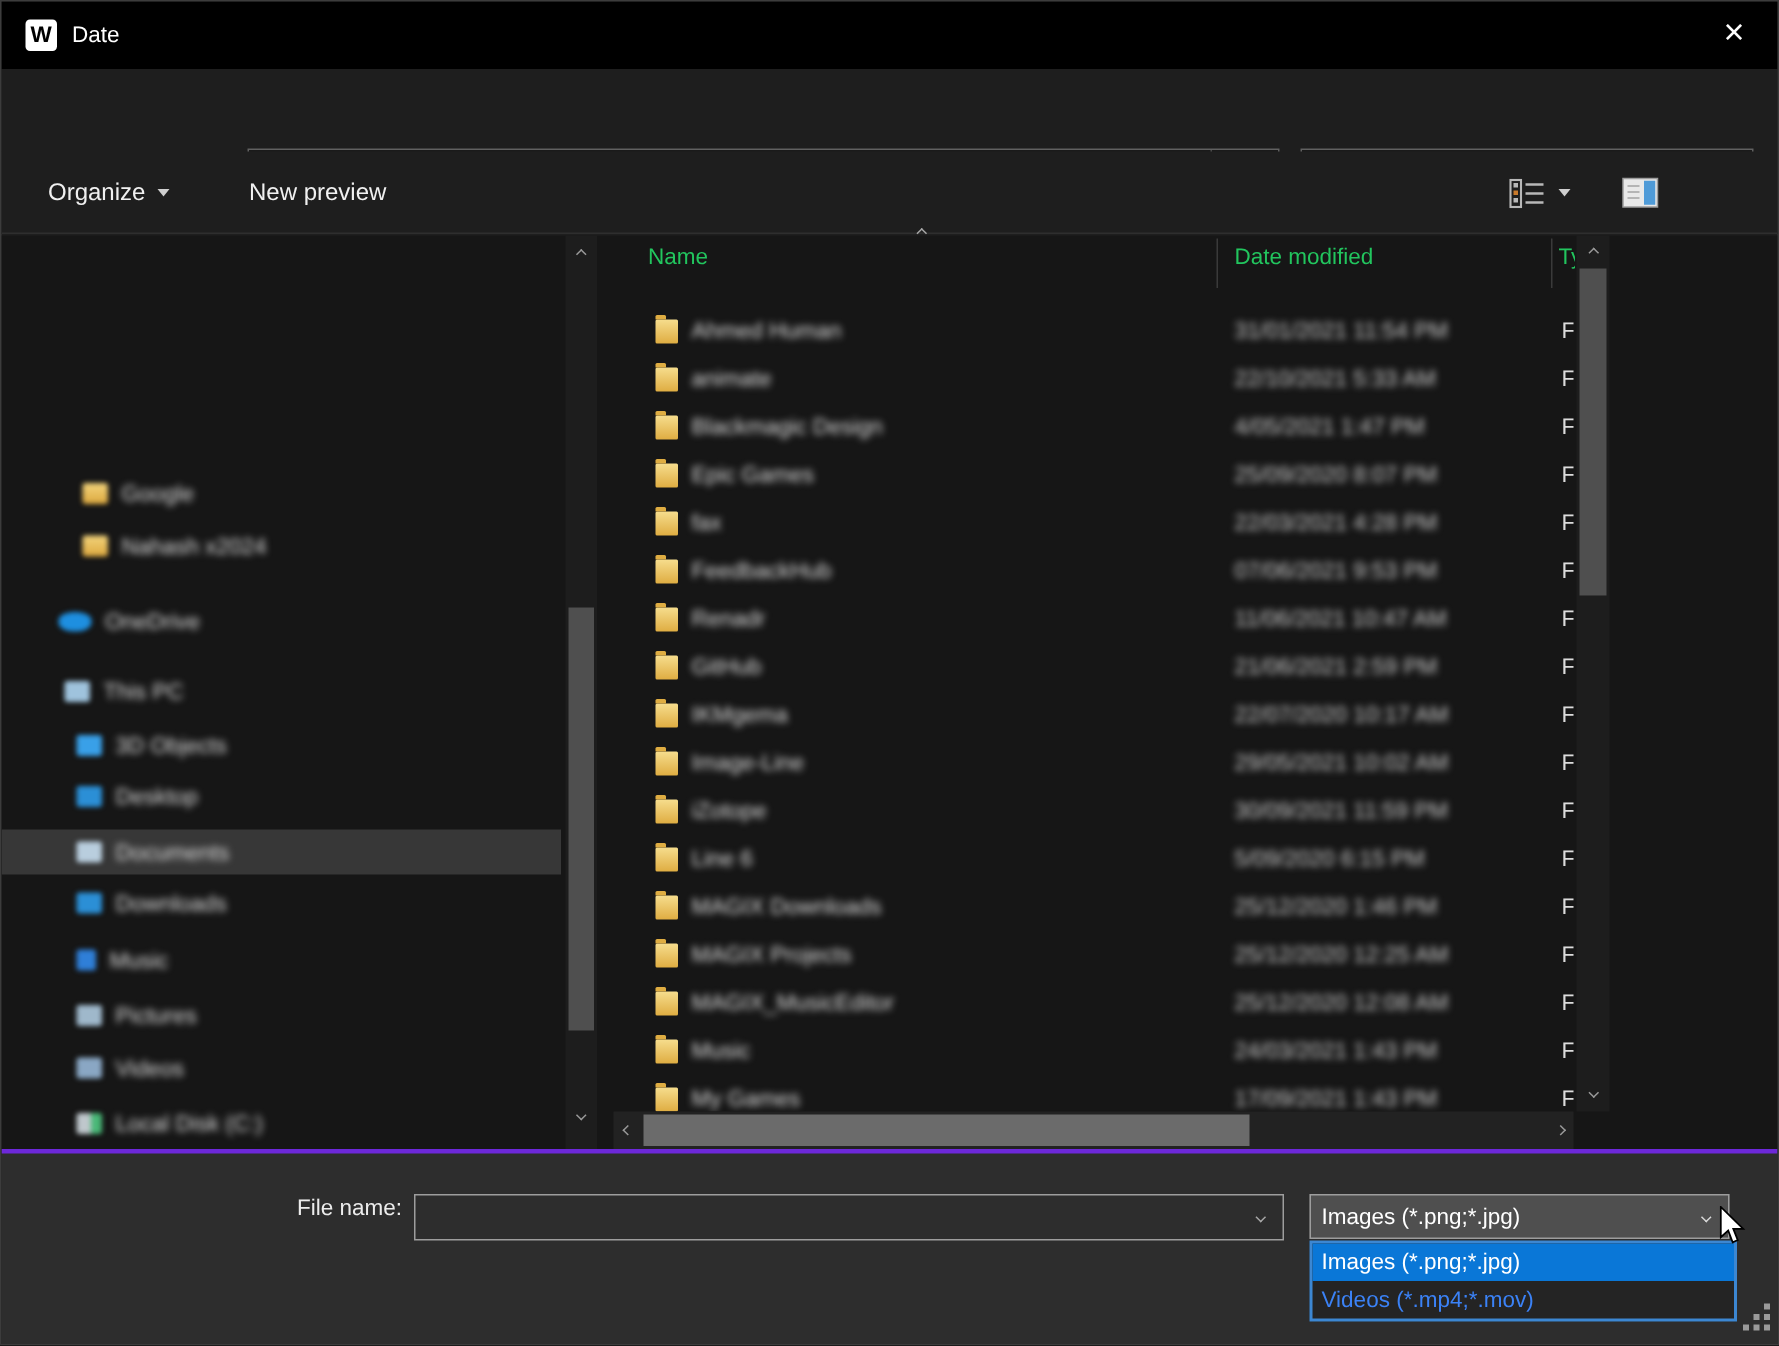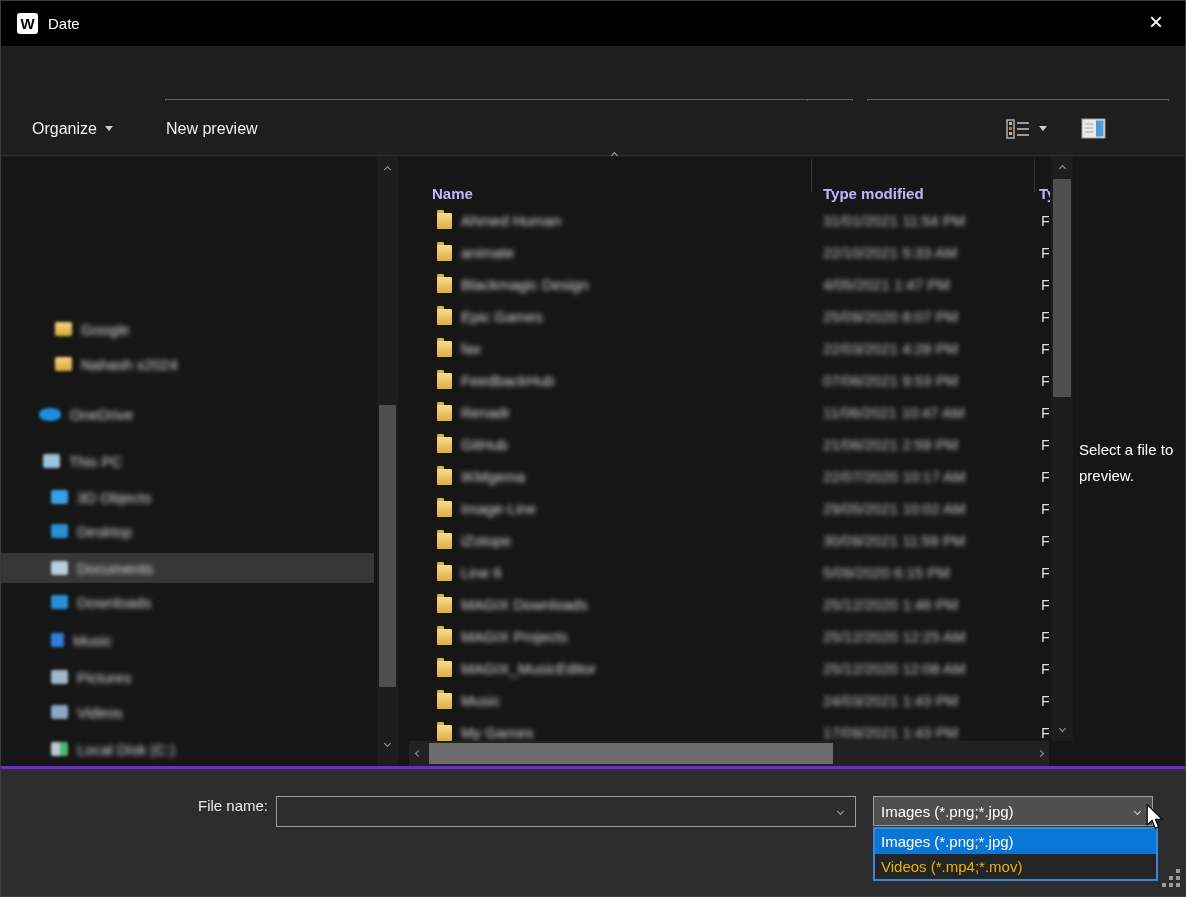--- a/index.html
+++ b/index.html
@@ -66,21 +66,21 @@
   .sb-label{font-size:15px;color:#dedede;white-space:nowrap;}
   .blur{filter:blur(2.5px);}
 
   
   .vscroll{position:absolute;background:#1d1d1d;}
   .vthumb{position:absolute;background:#4f4f4f;}
   .scroll-arrow{position:absolute;display:flex;align-items:center;justify-content:center;width:100%;height:18px;}
   .scroll-arrow .chev{border-color:#9a9a9a;}
 
   
-  .collabel{position:absolute;top:178px;height:30px;line-height:30px;font-size:15px;color:#c4b5fd;font-weight:bold;}
+  .collabel{position:absolute;top:156px;height:30px;line-height:30px;font-size:15px;color:#22c55e;}
   .colsep{position:absolute;top:158px;height:33px;width:1px;background:#3a3a3a;}
   .sortcaret{position:absolute;left:611px;top:152px;}
   .rows{position:absolute;left:408px;top:204px;width:640px;height:536px;overflow:hidden;}
   .fl-row{position:absolute;left:0;width:640px;height:32px;}
   .fl-ic{position:absolute;left:28px;top:8px;width:15px;height:16px;background:linear-gradient(180deg,#f6dd8d,#dfad42);border-radius:1px;}
   .fl-ic::before{content:"";position:absolute;left:0;top:-3px;width:7px;height:3px;background:#dfad42;border-radius:1px 1px 0 0;}
   .fl-name{position:absolute;left:52px;top:7px;font-size:15px;color:#dcdcdc;white-space:nowrap;}
   .fl-date{position:absolute;left:414px;top:7px;font-size:15px;color:#cccccc;white-space:nowrap;}
   .fl-type{position:absolute;left:632px;top:7px;width:10px;overflow:hidden;font-size:15px;color:#dcdcdc;white-space:nowrap;}
 
@@ -97,21 +97,21 @@
   .footer{position:absolute;left:0;top:765px;width:100%;height:164px;background:#2d2d2d;border-top:3px solid #6d28d9;}
   .fn-label{position:absolute;left:187px;top:28px;width:80px;text-align:right;font-size:15px;color:#ececec;}
   .fn-combo{position:absolute;left:275px;top:27px;width:580px;height:31px;background:#2d2d2d;border:1px solid #9d9d9d;display:flex;align-items:center;}
   .fn-input{flex:1;height:100%;background:transparent;border:none;outline:none;color:#fff;font-size:15px;padding:0 8px;font-family:"Liberation Sans",sans-serif;}
   .fn-chev{width:30px;display:flex;justify-content:center;}
   .ft-select{position:absolute;left:872px;top:27px;width:280px;height:30px;background:#4f4f4f;border:1px solid #9d9d9d;
              display:flex;align-items:center;}
   .ft-select .lbl{font-size:15px;color:#fff;padding-left:7px;flex:1;white-space:nowrap;}
   .ft-select .chev{border-color:#d8d8d8;margin-right:12px;}
   .ft-list{position:absolute;left:872px;top:58px;width:285px;border:2px solid #3c87d2;background:#242424;}
-  .ft-opt{height:25px;line-height:25px;font-size:15px;color:#eab308;padding-left:6px;white-space:nowrap;}
+  .ft-opt{height:25px;line-height:25px;font-size:15px;color:#3b82f6;padding-left:6px;white-space:nowrap;}
   .ft-opt.hl{background:#0a77d7;color:#fff;}
   .grip{position:absolute;left:1175px;top:868px;width:4px;height:4px;background:#9a9a9a;
         box-shadow:-7px 7px #9a9a9a,0 7px #9a9a9a,-14px 14px #9a9a9a,-7px 14px #9a9a9a,0 14px #9a9a9a;}
   .cursor{position:absolute;left:1143px;top:803px;z-index:50;}
 </style>
 </head>
 <body>
 
 <div id="win">
 
@@ -252,21 +252,21 @@
         </div>
       <div class="vthumb" style="left:2px;top:248px;width:17px;height:282px;"></div>
       <div class="scroll-arrow" style="bottom:14px;">
           <span class="chev down sm"></span>
         </div>
     </div>
   </div>
 
   <span class="sortcaret chev up sm"></span>
   <div class="collabel" style="left:431px;">Name</div>
-  <div class="collabel" style="left:822px;">Type modified</div>
+  <div class="collabel" style="left:822px;">Date modified</div>
   <div class="collabel" style="left:1038px;width:11px;overflow:hidden;">Type</div>
   <div class="colsep" style="left:810px;"></div>
   <div class="colsep" style="left:1033px;"></div>
 
   <div class="rows" id="file-rows">
       <div class="fl-row" style="top: 0px;">
         <span class="fl-ic"></span>
         <span class="fl-name blur">Ahmed Human</span>
         <span class="fl-date blur">31/01/2021 11:54 PM</span>
         <span class="fl-type">File folder</span>
@@ -382,21 +382,20 @@
   <div class="hscroll" style="top:740px;">
     <div class="h-arrow" style="left:0;">
         <span class="chev left sm"></span>
       </div>
     <div class="hthumb"></div>
     <div class="h-arrow" style="right:0;">
         <span class="chev right sm"></span>
       </div>
   </div>
 
-  <div class="preview-msg">Select a file to preview.</div>
 
   <div class="footer">
     <div class="fn-label">File name:</div>
     <div class="fn-combo">
       <input class="fn-input" type="text" aria-label="File name" value="" style="">
       <span class="fn-chev">
           <span class="chev down sm"></span>
         </span>
     </div>
     <div class="ft-select">

